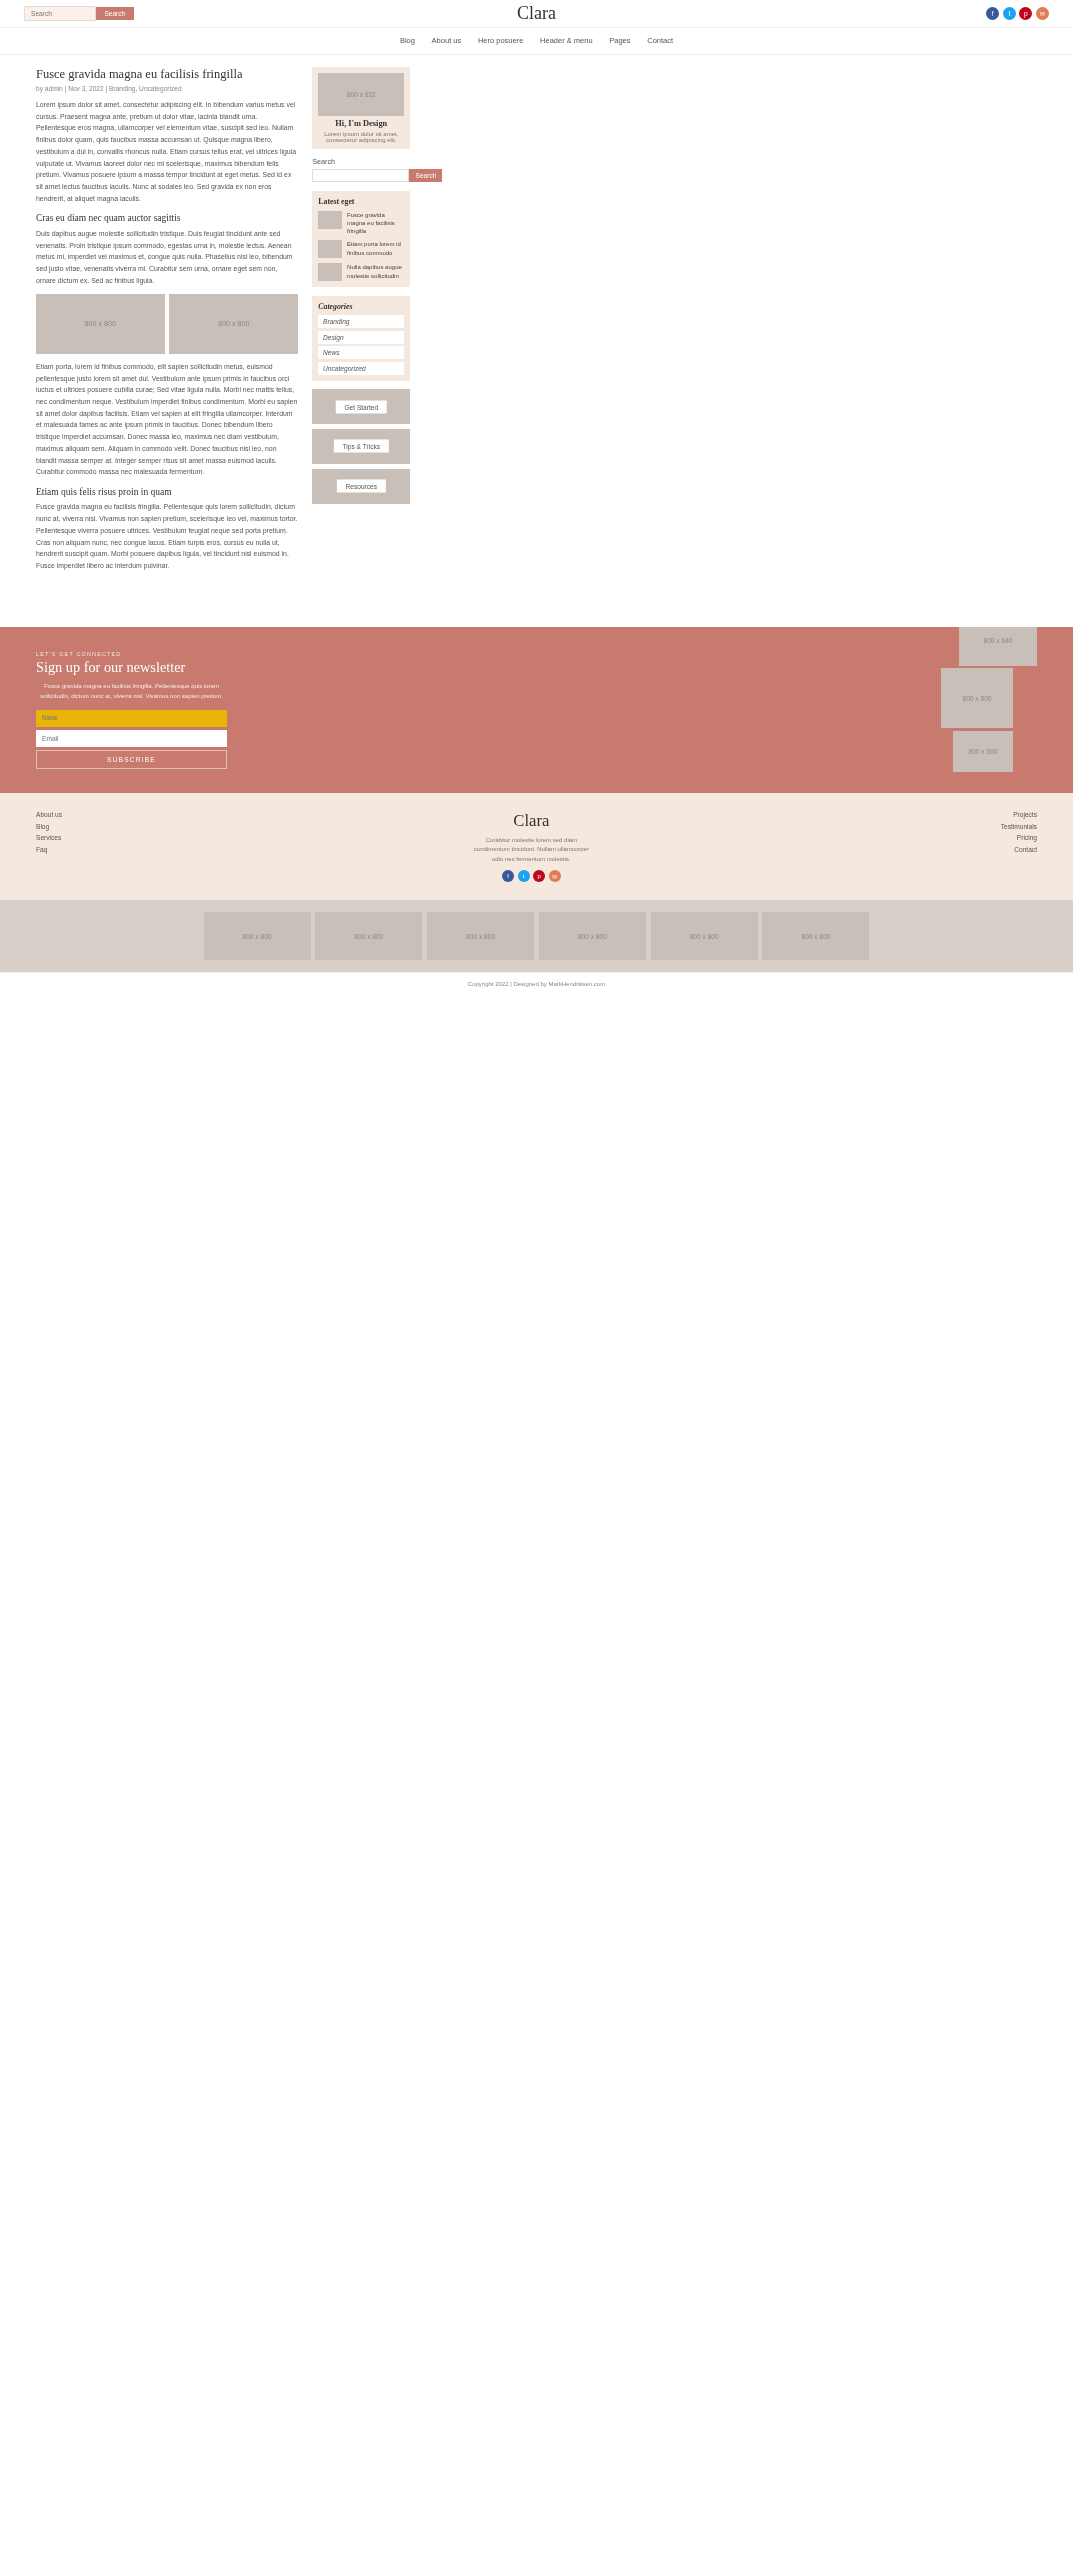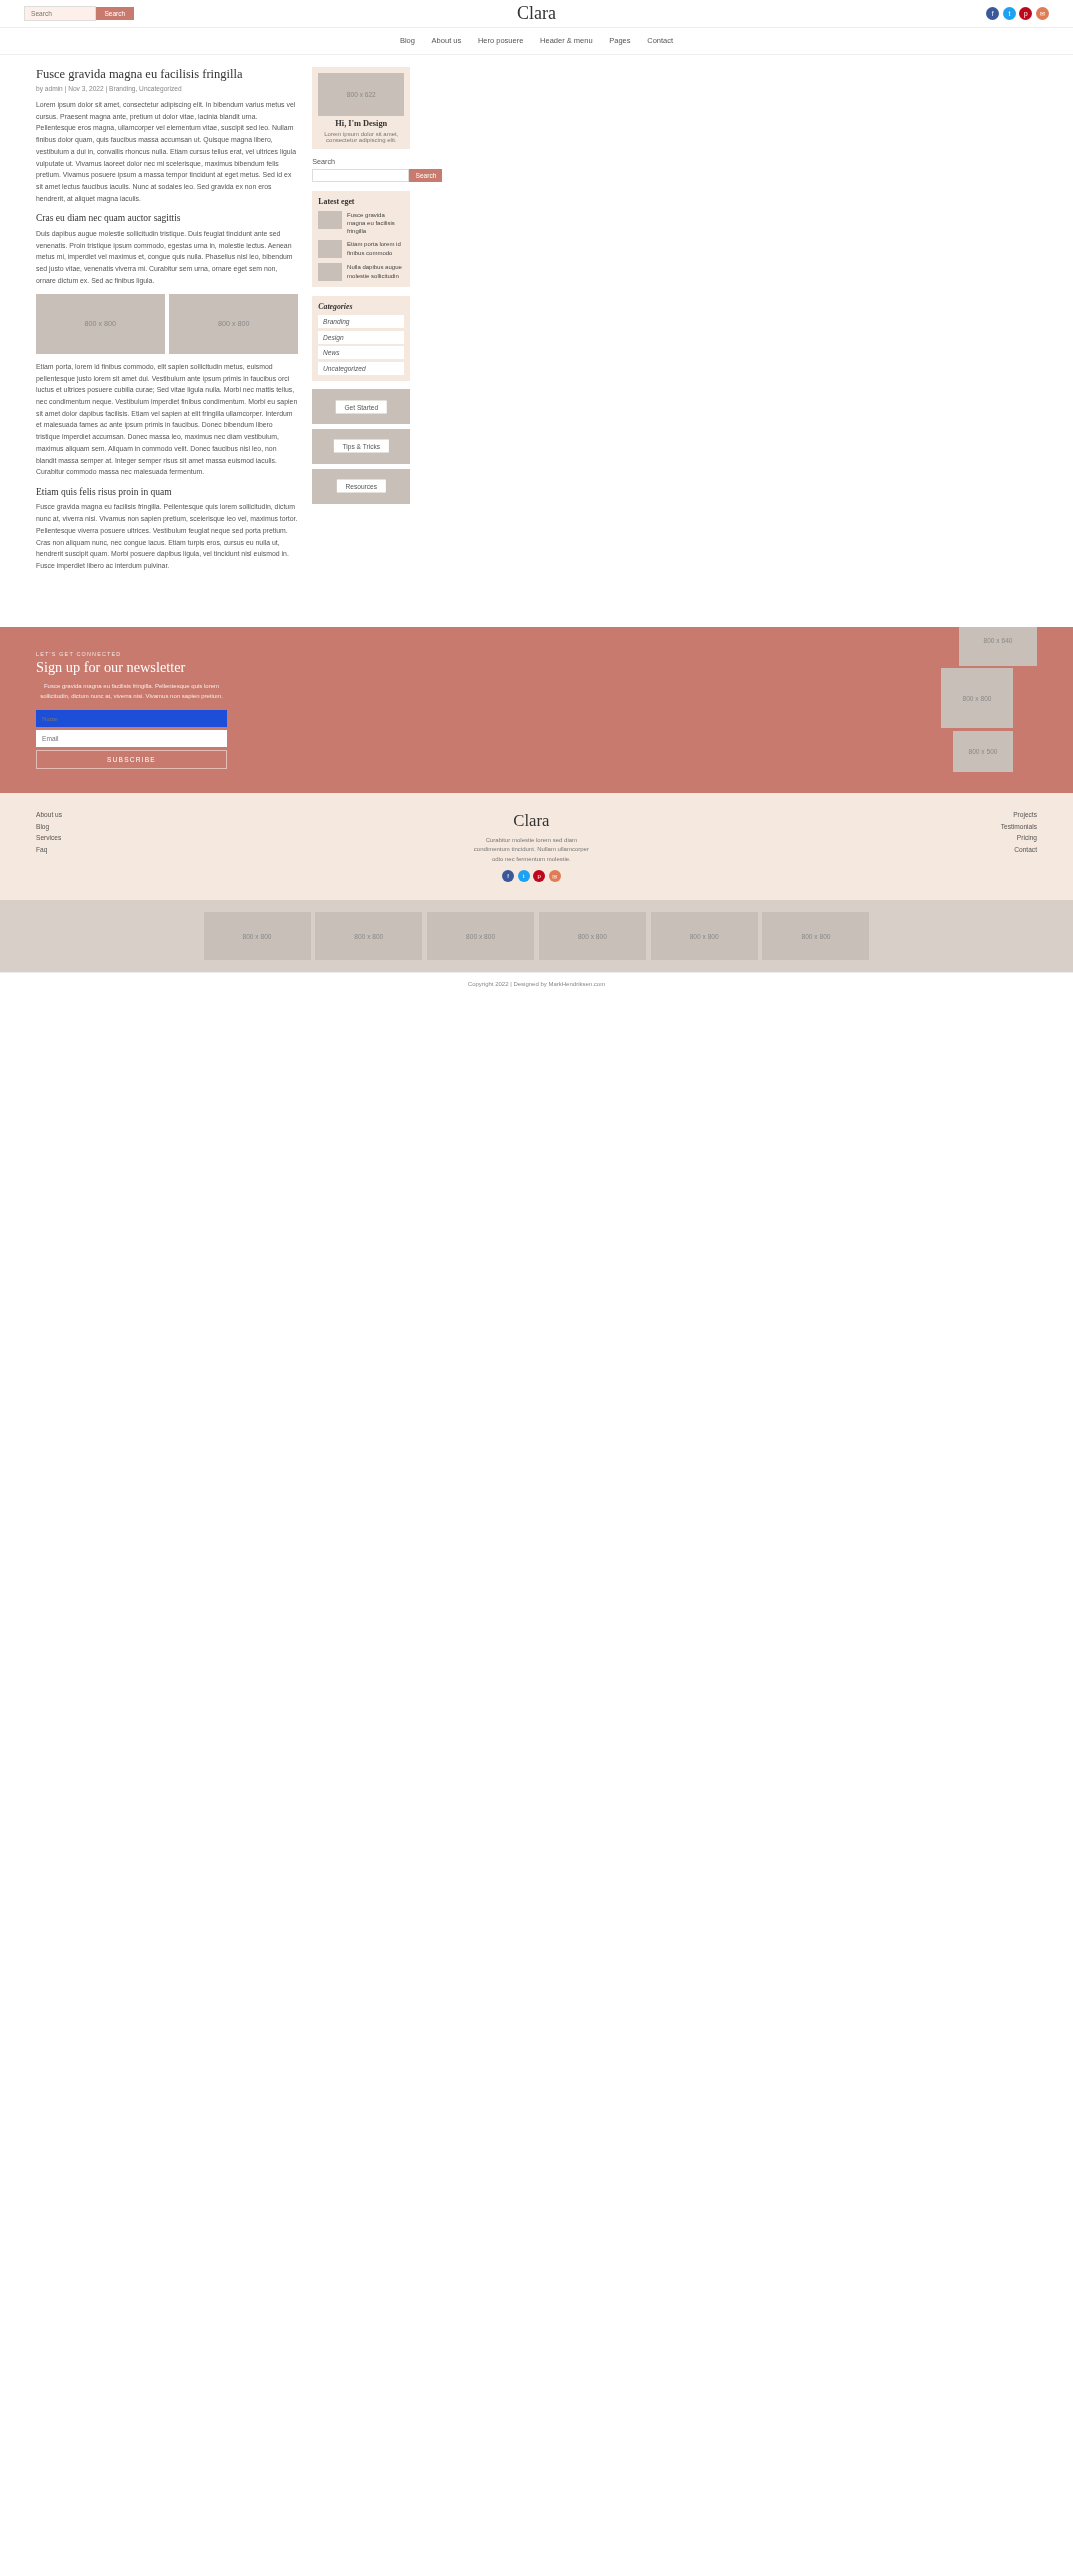--- a/index.html
+++ b/index.html
@@ -149,21 +149,21 @@
 </div>
 
 <div style="height:36px;"></div>
 
 <section style="background:#c87a6e;padding:24px 36px;display:flex;align-items:flex-end;position:relative;overflow:hidden;min-height:131px;">
   <div style="flex:1;max-width:191px;">
     <p style="font-size:5.4px;color:rgba(255,255,255,0.8);letter-spacing:1.2px;text-transform:uppercase;font-family:Arial,sans-serif;margin-bottom:2.4px;">LET'S GET CONNECTED</p>
     <h2 style="font-size:14.3px;color:#fff;font-family:Georgia,serif;font-weight:normal;margin-bottom:6px;">Sign up for our newsletter</h2>
     <p style="font-size:6px;color:rgba(255,255,255,0.85);font-family:Arial,sans-serif;text-align:center;margin-bottom:8.4px;line-height:1.6;">Fusce gravida magna eu facilisis fringilla. Pellentesque quis lorem sollicitudin, dictum nunc at, viverra nisi. Vivamus non sapien pretium.</p>
     <div style="display:flex;flex-direction:column;gap:3.6px;">
-      <input type="text" style="padding: 4.8px 6px; border: none; font-size: 6.6px; font-family: Liberation Serif, serif; outline: none; background: #1d4ed8;" placeholder="Name">
+      <input type="text" style="padding: 4.8px 6px; border: none; font-size: 6.6px; font-family: Liberation Mono, monospace; outline: none; background: #eab308;" placeholder="Name">
       <input type="email" style="padding: 4.8px 6px; border: none; font-size: 6.6px; font-family: Arial, sans-serif; outline: none; background: rgb(255, 255, 255);" placeholder="Email">
       <button style="background:#c87a6e;border:0.6px solid rgba(255,255,255,0.5);color:#fff;padding:4.8px;font-size:6.6px;font-family:Arial,sans-serif;letter-spacing:1.2px;text-transform:uppercase;cursor:pointer;">SUBSCRIBE</button>
     </div>
   </div>
 
   <div style="position:absolute;right:36px;top:-12px;display:flex;flex-direction:column;gap:2.4px;">
     <div style="width:78px;height:51px;background:#c8c0b8;display:flex;align-items:center;justify-content:center;color:#888;font-family:Arial;font-size:6.6px;margin-left:18px;">800 x 640</div>
     <div style="width:72px;height:60px;background:#c8c0b8;display:flex;align-items:center;justify-content:center;color:#888;font-family:Arial;font-size:6.6px;">800 x 800</div>
     <div style="width:60px;height:41px;background:#c8c0b8;display:flex;align-items:center;justify-content:center;color:#888;font-family:Arial;font-size:6.6px;margin-left:12px;">800 x 500</div>
   </div>

